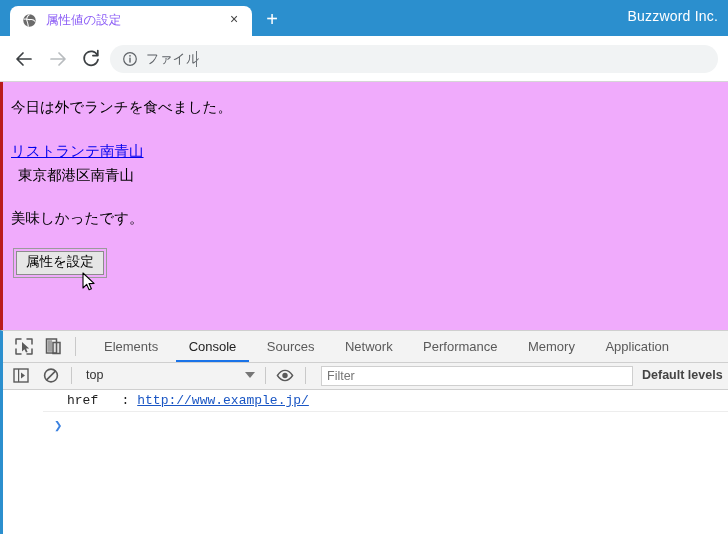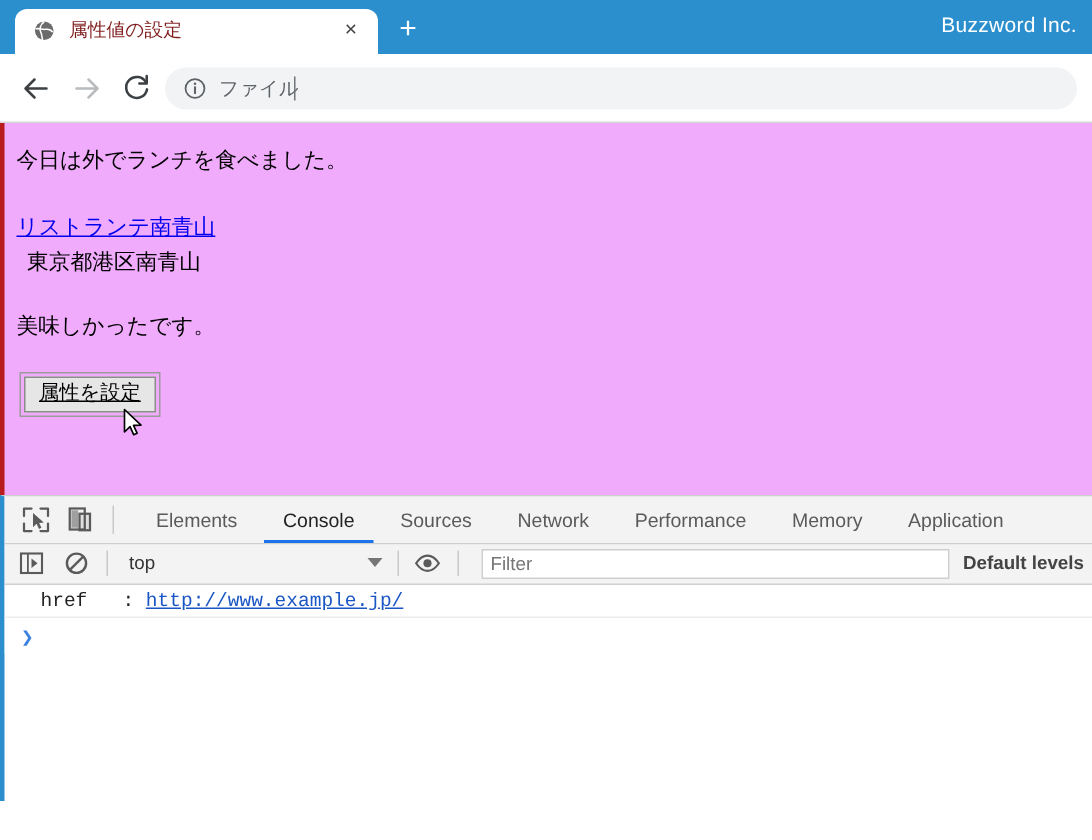--- a/index.html
+++ b/index.html
@@ -39,21 +39,21 @@
     box-sizing: border-box;
   }
   .tab-favicon {
     position: absolute; left: 12px; top: 7px;
     width: 15px; height: 15px;
   }
   .tab-title {
     position: absolute; left: 36px; top: 6px;
     width: 176px;
     font-size: 12.5px;
-    color: #7f1d1d;
+    color: #8b5cf6;
     white-space: nowrap;
     overflow: hidden;
     text-overflow: ellipsis;
   }
   .tab-close {
     position: absolute; right: 10px; top: 5px;
     width: 16px; height: 16px;
     color: #444;
     font-size: 14px;
     line-height: 16px;
@@ -142,21 +142,20 @@
   .btn {
     display: block;
     font-family: "Liberation Sans", sans-serif;
     font-size: 13.5px;
     color: #000000;
     background: #e6e6e6;
     border: 1px solid #8c8c8c;
     padding: 3px 9px 4px 9px;
     line-height: 1.1;
     white-space: nowrap;
-    text-decoration: underline;
   }
 
   .cursor {
     position: absolute; left: 74px; top: 190px;
     width: 16px; height: 22px;
     pointer-events: none;
   }
 
   
   .devtools {
@@ -246,20 +245,21 @@
     position: absolute; left: 639px; top: 5px;
     font-size: 12.5px;
     color: #444444;
     white-space: nowrap;
     font-weight: bold;
   }
 
   .console-out {
     position: relative;
     background: #ffffff;
+    padding-left: 40px;
   }
   .c-row {
     position: relative;
     height: 21px;
     border-bottom: 1px solid #ededed;
     font-family: "Liberation Mono", monospace;
     font-size: 13px;
     color: #222222;
     white-space: pre;
   }

